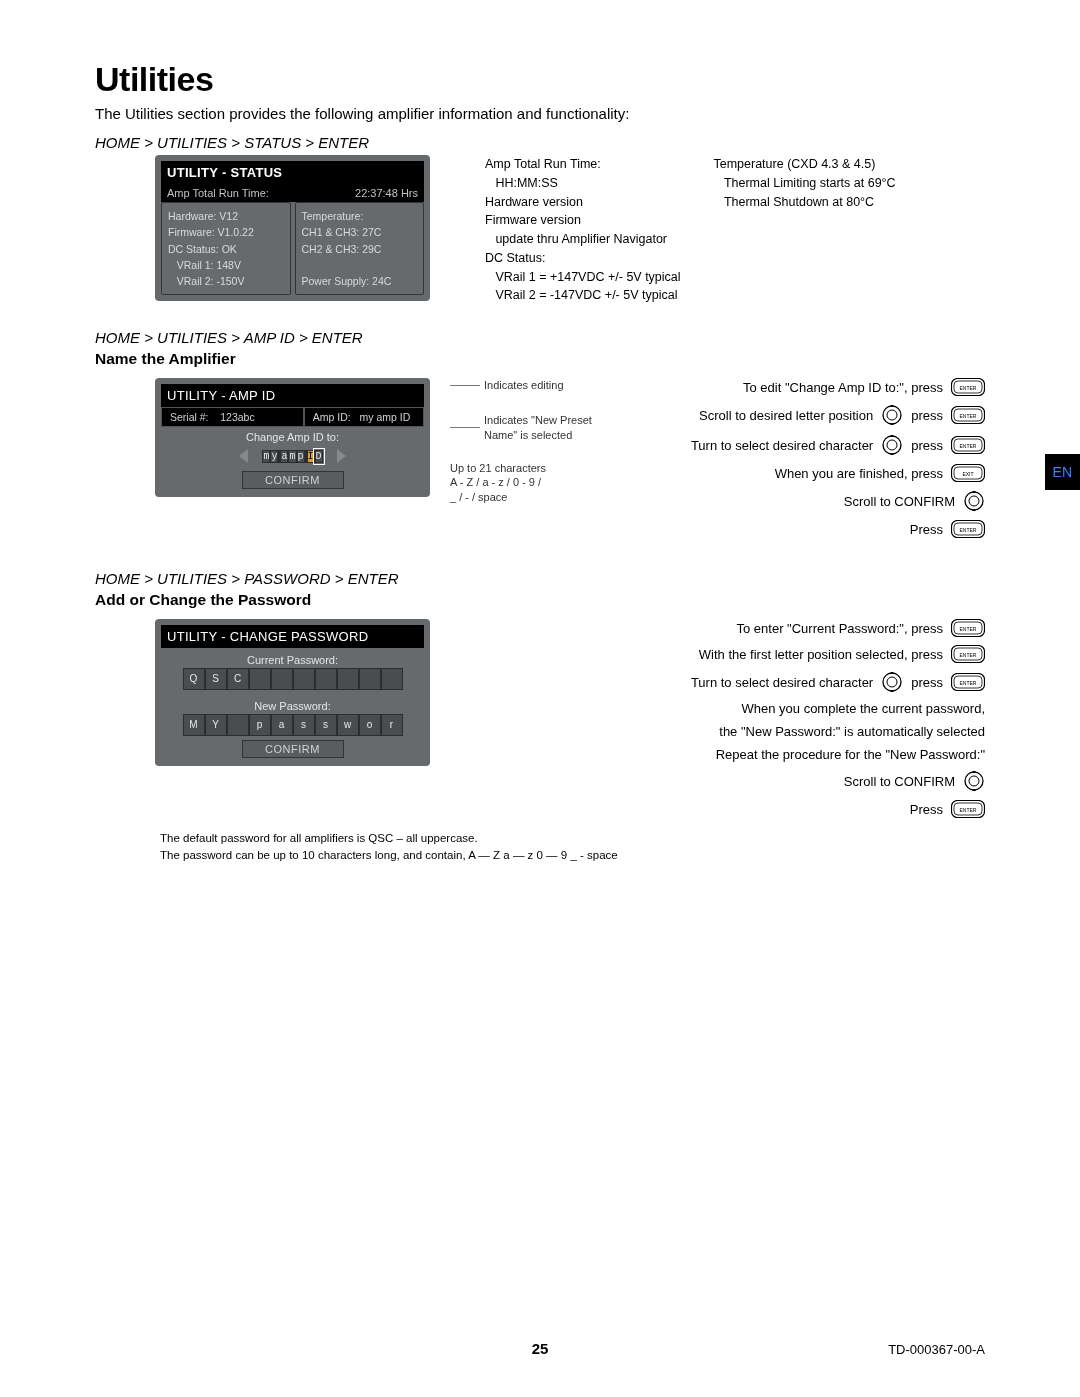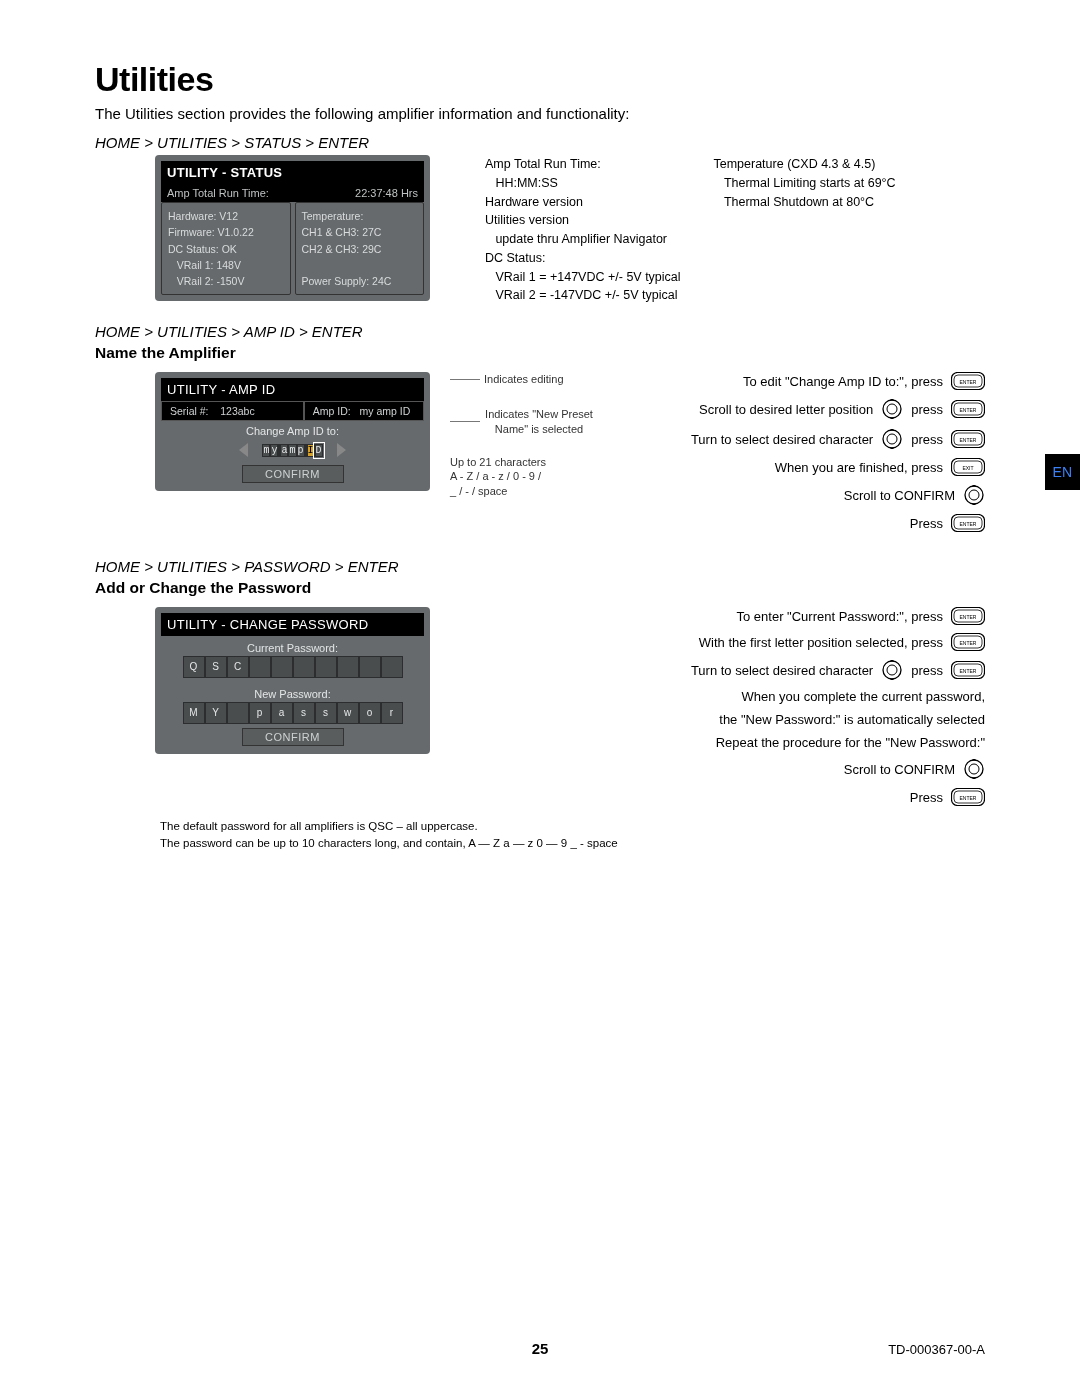--- a/index.html
+++ b/index.html
@@ -24,21 +24,21 @@
     margin: 0 0 6px 0;
     letter-spacing: -0.5px;
   }
   .intro {
     font-size: 15px;
     margin: 0 0 12px 0;
   }
   .breadcrumb {
     font-style: italic;
     font-size: 15px;
-    margin: 0 0 4px 0;
+    margin: 6px 0 4px 0;
   }
   .subhead {
     font-weight: bold;
     font-size: 15.5px;
     margin: 2px 0 10px 0;
   }
   .row {
     display: flex;
     align-items: flex-start;
   }
@@ -164,21 +164,20 @@
   .callouts {
     margin-left: 20px;
     font-size: 11px;
     color: #333;
     line-height: 1.35;
   }
   .callout-line {
     display: flex;
     align-items: center;
     margin-bottom: 4px;
-    text-align: center;
   }
   .callout-line .dash {
     width: 30px;
     border-top: 1px solid #777;
     margin-right: 4px;
   }
 
   
   .instr {
     font-size: 13px;
@@ -282,21 +281,21 @@
             <div>Temperature:</div>
             <div>CH1 &amp; CH3:  27C</div>
             <div>CH2 &amp; CH3:  29C</div>
             <div>&nbsp;</div>
             <div>Power Supply:  24C</div>
           </div>
       </div>
     </div>
 
     <div class="status-info">
-      <div class="col c1" id="status-info-c1"><div>Amp Total Run Time:</div><div>&nbsp;&nbsp;&nbsp;HH:MM:SS</div><div>Hardware version</div><div>Utilities version</div><div>&nbsp;&nbsp;&nbsp;update thru Amplifier Navigator</div><div>DC Status:</div><div>&nbsp;&nbsp;&nbsp;VRail 1 = +147VDC  +/- 5V typical</div><div>&nbsp;&nbsp;&nbsp;VRail 2 = -147VDC  +/- 5V typical</div></div>
+      <div class="col c1" id="status-info-c1"><div>Amp Total Run Time:</div><div>&nbsp;&nbsp;&nbsp;HH:MM:SS</div><div>Hardware version</div><div>Firmware version</div><div>&nbsp;&nbsp;&nbsp;update thru Amplifier Navigator</div><div>DC Status:</div><div>&nbsp;&nbsp;&nbsp;VRail 1 = +147VDC  +/- 5V typical</div><div>&nbsp;&nbsp;&nbsp;VRail 2 = -147VDC  +/- 5V typical</div></div>
       <div class="col c2" id="status-info-c2"><div>Temperature (CXD 4.3 &amp; 4.5)</div><div>&nbsp;&nbsp;&nbsp;Thermal Limiting starts at 69°C</div><div>&nbsp;&nbsp;&nbsp;Thermal Shutdown at 80°C</div></div>
     </div>
   </div>
 
   <div class="small-gap"></div>
 
   <div class="breadcrumb">HOME &gt; UTILITIES &gt; AMP ID &gt; ENTER</div>
   <div class="subhead">Name the Amplifier</div>
 
   <div class="row">

